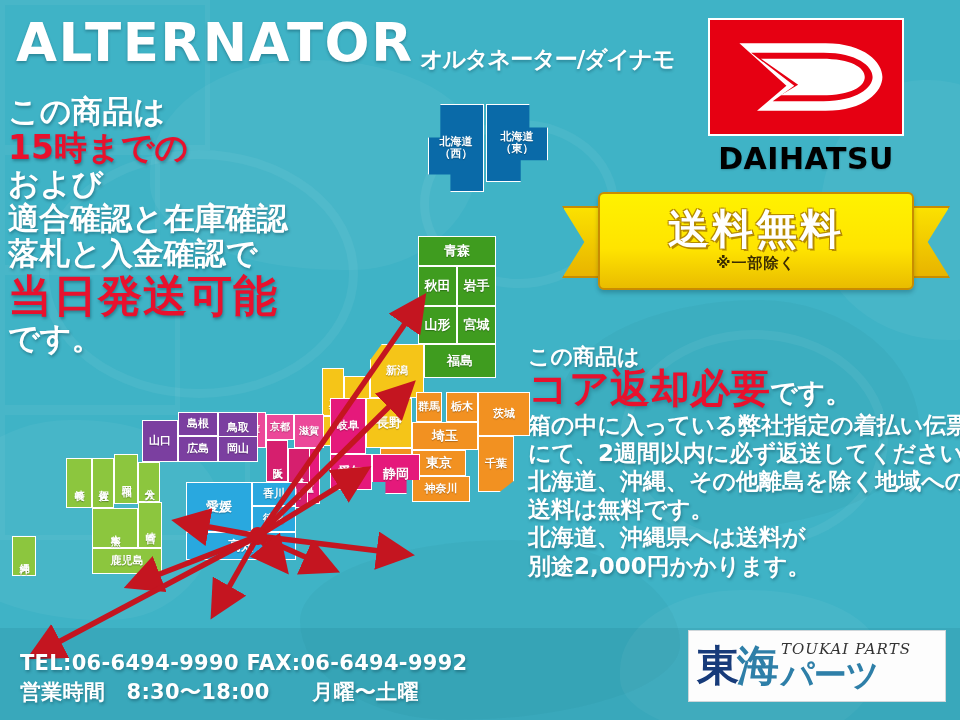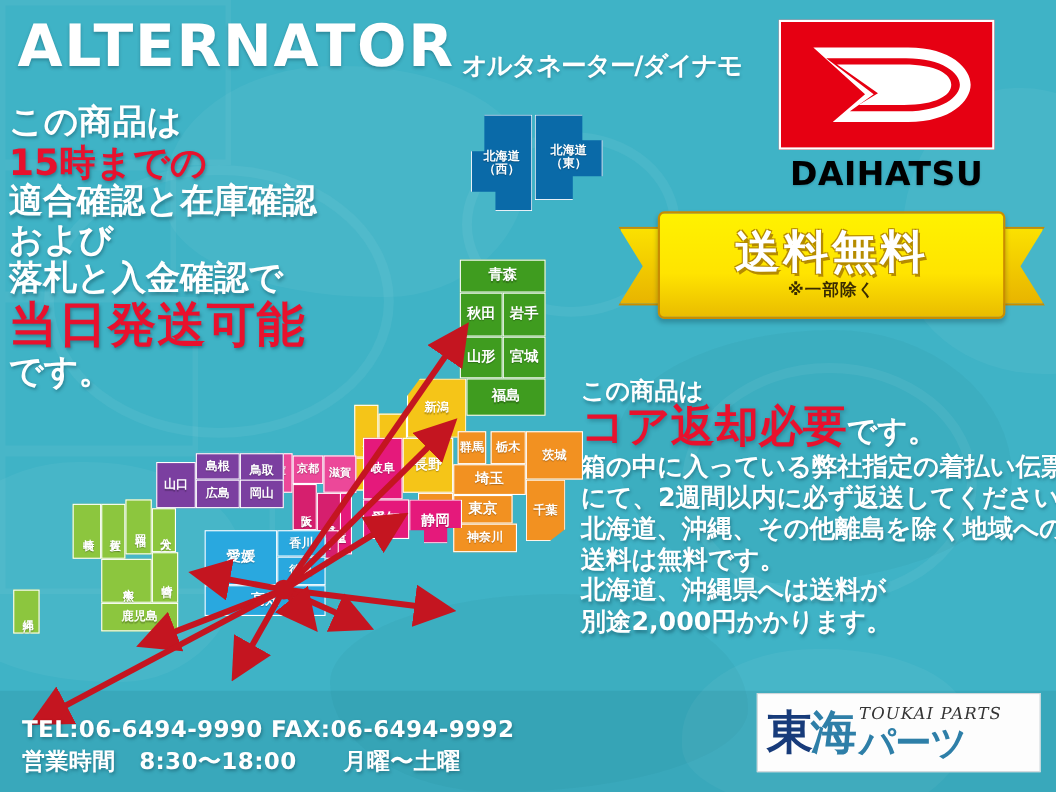--- a/index.html
+++ b/index.html
@@ -197,22 +197,22 @@
     <div class="blob" style="left:620px;top:590px;width:260px;height:150px;"></div>
   </div>
   <div class="bottom-band"></div>
 
   <div class="title-main">ALTERNATOR</div>
   <div class="title-sub">オルタネーター/ダイナモ</div>
 
   <div class="left-copy">
     <span class="ln lw">この商品は</span>
     <span class="ln lr">15時までの</span>
+    <span class="ln lw">および</span>
     <span class="ln lw">適合確認と在庫確認</span>
-    <span class="ln lw">および</span>
     <span class="ln lw">落札と入金確認で</span>
     <span class="ln lr-big">当日発送可能</span>
     <span class="ln lw">です。</span>
   </div>
 
   <div class="daihatsu">
     <div class="dh-plate">
       <svg viewBox="0 0 196 118" preserveAspectRatio="none">
         <path d="M30 24 L118 24 C158 24 176 44 176 59 C176 74 158 94 118 94 L48 94 L78 68 L30 24 Z" fill="#ffffff"></path>
         <path d="M42 34 L116 34 C150 34 166 48 166 59 C166 70 150 84 116 84 L64 84 L86 68 L42 34 Z" fill="#e60012"></path>

